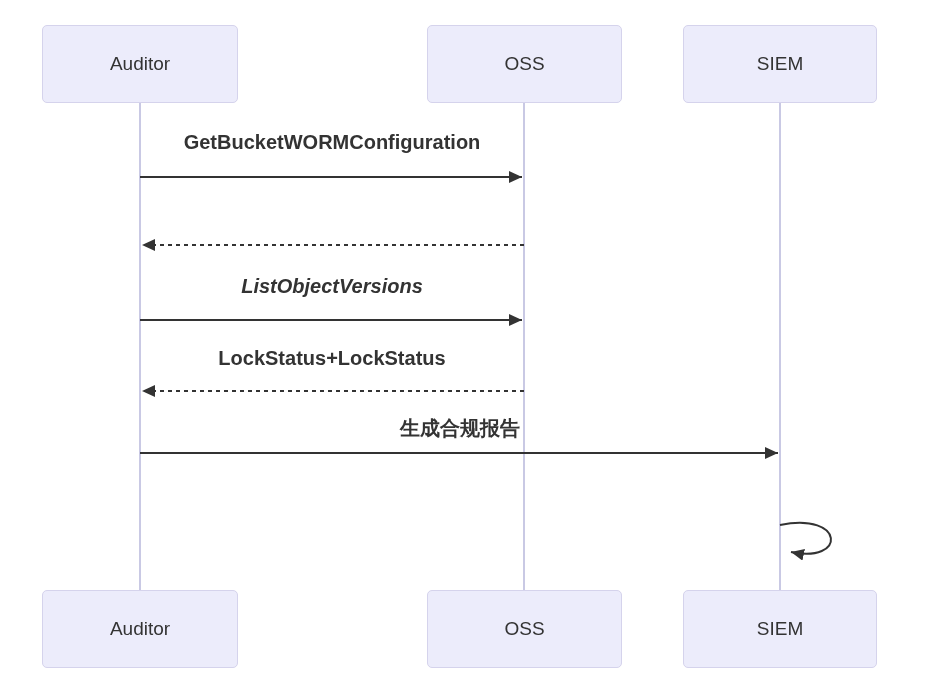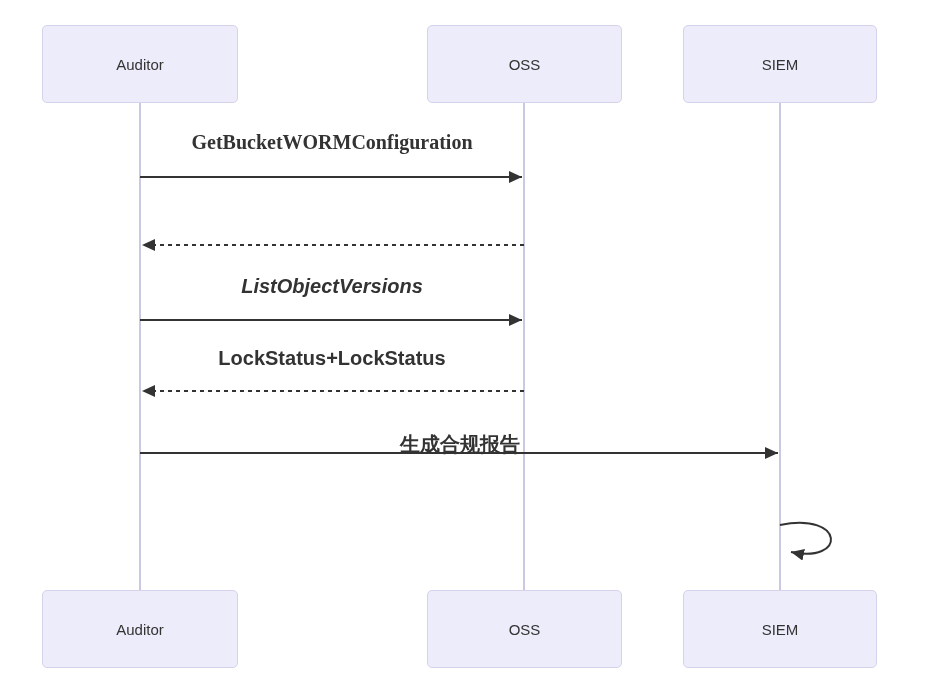--- a/index.html
+++ b/index.html
@@ -23,21 +23,21 @@
   .actor-box {
     position: absolute;
     height: 78px;
     box-sizing: border-box;
     background: #ECECFB;
     border: 1px solid #D5D3EC;
     border-radius: 5px;
     display: flex;
     align-items: center;
     justify-content: center;
-    font-size: 15px;
+    font-size: 19px;
     color: #333333;
     z-index: 2;
   }
   .msg-label {
     position: absolute;
     transform: translateX(-50%);
     font-weight: 700;
     font-size: 20px;
     line-height: 24px;
     color: #333333;
@@ -83,18 +83,18 @@
   <div class="actor-box" style="left:42px;top:590px;width:196px;">
     <span>Auditor</span>
   </div>
   <div class="actor-box" style="left:427px;top:590px;width:195px;">
     <span>OSS</span>
   </div>
   <div class="actor-box" style="left:683px;top:590px;width:194px;">
     <span>SIEM</span>
   </div>
 
-  <div class="msg-label" style="left:332px;top:130px;font-family:Liberation Serif, serif;">GetBucketWORMConfiguration</div>
+  <div class="msg-label" style="left:332px;top:130px;">GetBucketWORMConfiguration</div>
   <div class="msg-label" style="left:332px;top:274px;font-style:italic;">ListObjectVersions</div>
   <div class="msg-label" style="left:332px;top:346px;">LockStatus+LockStatus</div>
-  <div class="msg-label" style="left:460px;top:432px;">生成合规报告</div>
+  <div class="msg-label" style="left:460px;top:416px;">生成合规报告</div>
 
 </div>
 
 </body></html>

